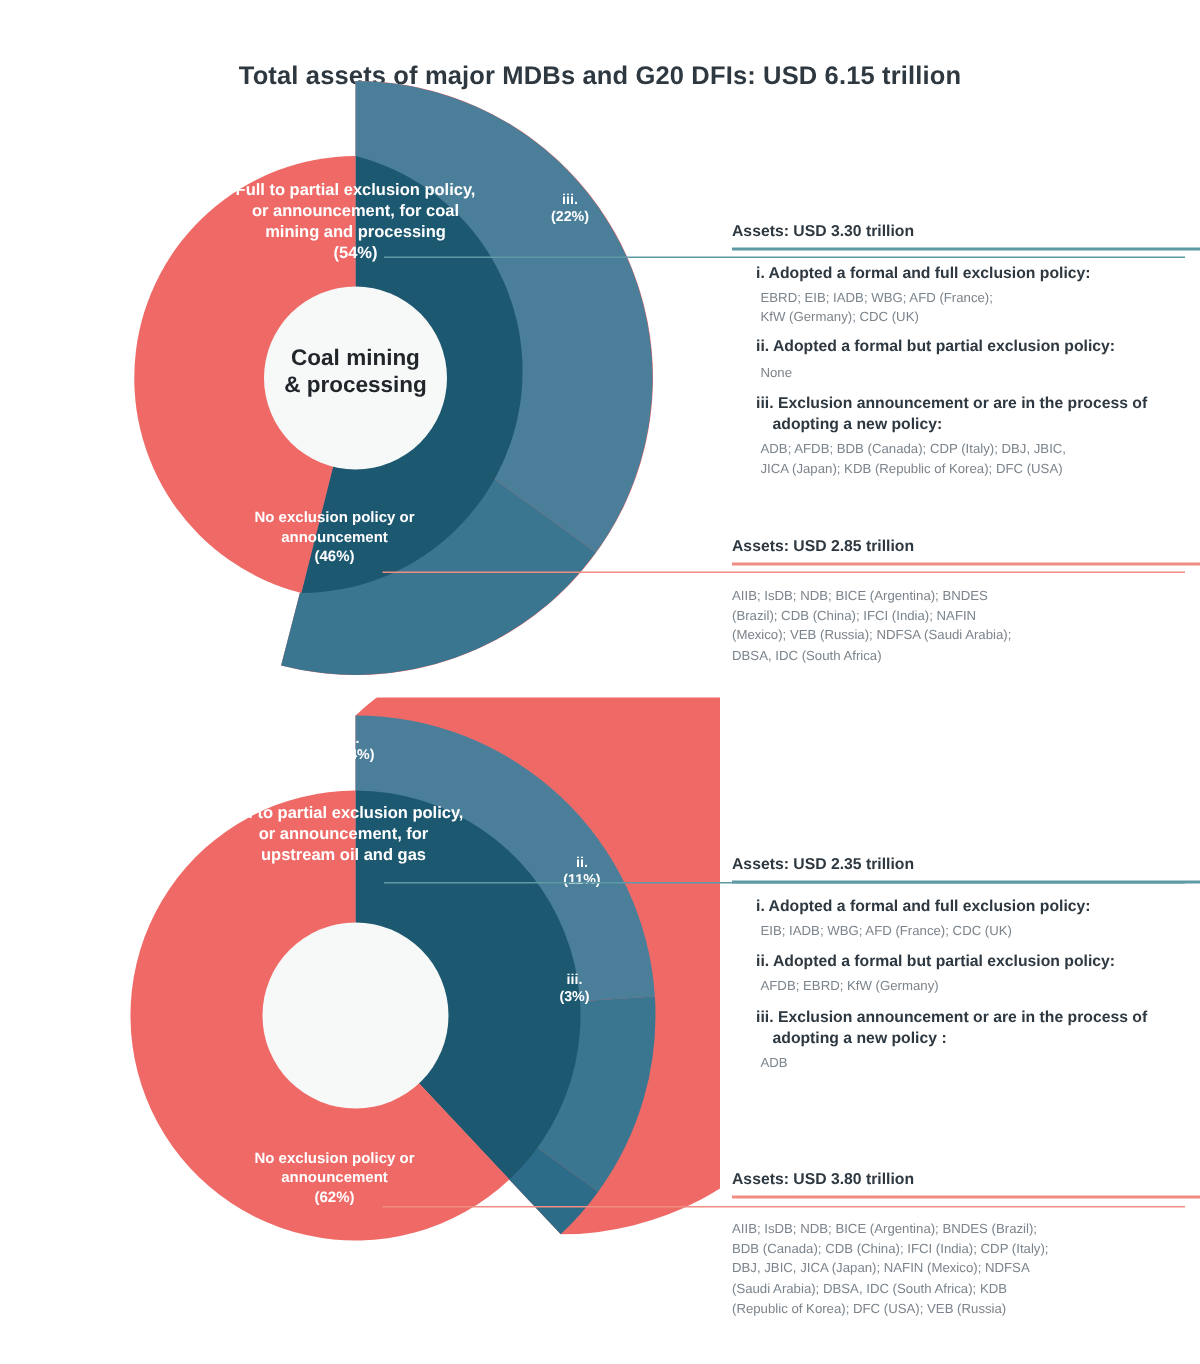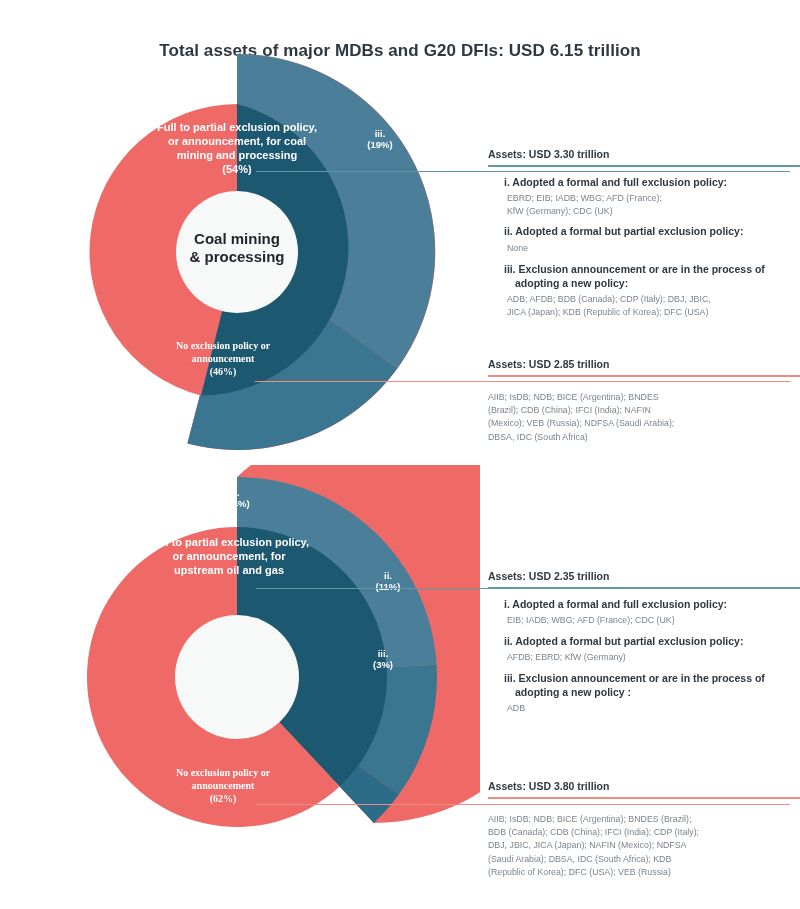--- a/index.html
+++ b/index.html
@@ -33,21 +33,21 @@
   .seg-label {
     position: absolute;
     color: #ffffff;
     font-weight: bold;
     text-align: center;
     line-height: 1.28;
     pointer-events: none;
   }
   .seg-label.small { font-size: 9.5px; line-height:1.2; }
   .seg-label.big   { font-size: 11px; }
-  .seg-label.red   { font-size: 10px; font-family: Liberation Serif, serif; }
+  .seg-label.red   { font-size: 10px; }
 
   .hub-label {
     position: absolute;
     text-align: center;
     font-weight: bold;
     font-size: 15px;
     line-height: 1.22;
     color: #21262b;
   }
 
@@ -105,21 +105,21 @@
     <circle cx="237" cy="212" r="61" fill="#f7f8f8"></circle>
   </svg>
 
   <div class="seg-label small" style="left:67px; top:88px; width:50px;">
     <div>i.</div>
     <div>(35%)</div>
   </div>
 
   <div class="seg-label small" style="left:355px; top:88px; width:50px;">
     <div>iii.</div>
-    <div>(19%)</div>
+    <div>(22%)</div>
   </div>
 
   <div class="seg-label big" style="left:126px; top:80px; width:222px;">
     <div>Full to partial exclusion policy,</div>
     <div>or announcement, for coal</div>
     <div>mining and processing</div>
     <div>(54%)</div>
   </div>
 
   <div class="hub-label" style="left:170px; top:190px; width:134px;text-align:center;">

